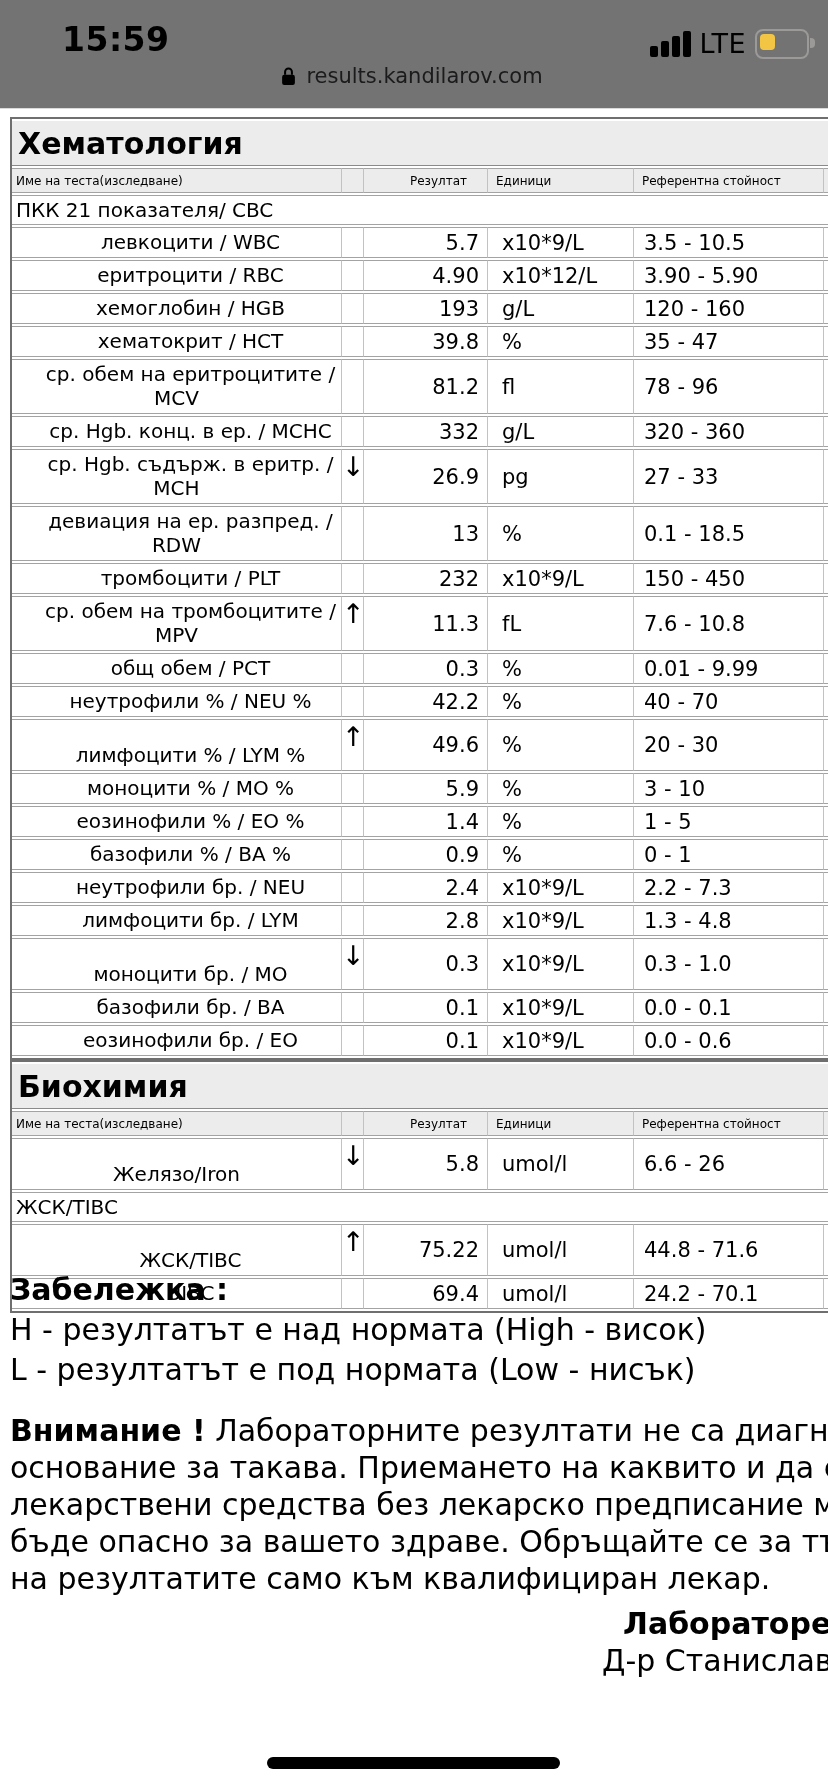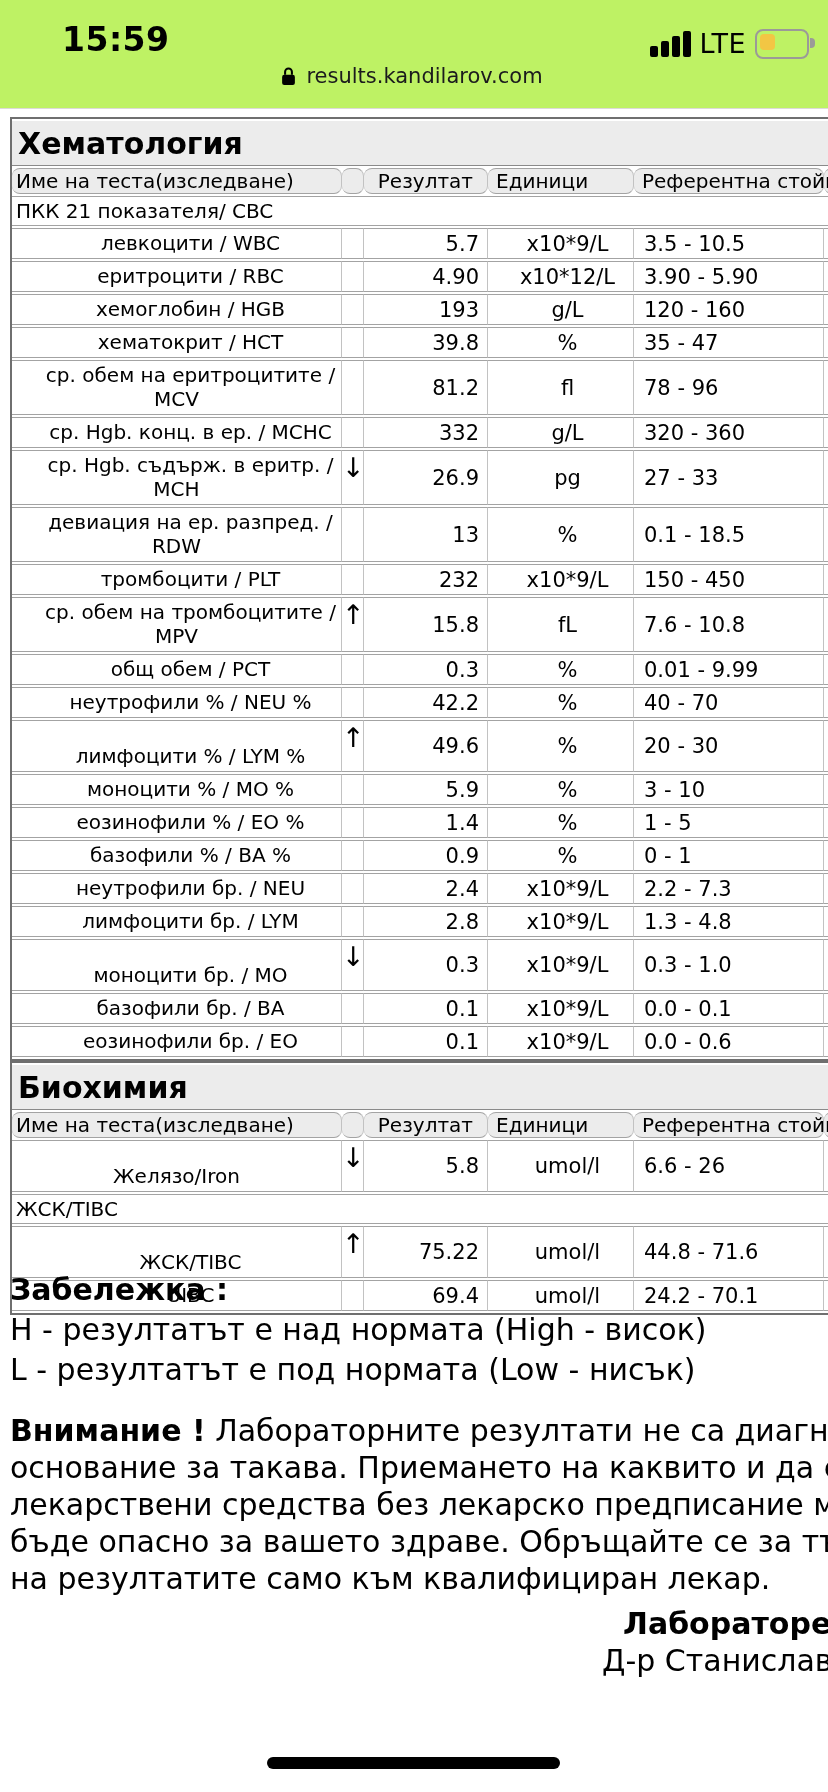--- a/index.html
+++ b/index.html
@@ -2,21 +2,21 @@
 <html><head>
 <meta charset="utf-8">
 <style>
   html,body{margin:0;padding:0;}
   body{
     width:828px;height:1792px;position:relative;overflow:hidden;
     background:#ffffff;font-family:"DejaVu Sans",sans-serif;color:#000;
   }
   
   .chrome{position:absolute;top:0;left:0;width:828px;height:108px;
-    background:#bef264;border-bottom:1px solid #dcdad8;}
+    background:#737373;border-bottom:1px solid #dcdad8;}
   .time{position:absolute;left:62px;top:20px;font-size:33px;font-weight:600;letter-spacing:.5px;}
   .status-right{position:absolute;right:13px;top:28px;display:flex;align-items:center;gap:9px;}
   .sig{display:flex;align-items:flex-end;gap:3px;height:27px;}
   .sig i{display:block;width:8px;background:#000;border-radius:2px;}
   .sig i:nth-child(1){height:11px}.sig i:nth-child(2){height:16px}
   .sig i:nth-child(3){height:21px}.sig i:nth-child(4){height:26px}
   .lte{font-size:27px;font-weight:500;letter-spacing:.5px;}
   .batt{position:relative;width:50px;height:26px;border:2px solid #9b9a98;border-radius:8px;margin-right:6px;}
   .batt .fill{position:absolute;left:3px;top:3px;width:17px;height:16px;border-radius:4px;}
   .batt .nub{position:absolute;right:-8px;top:7px;width:5px;height:10px;background:#9b9a98;border-radius:0 4px 4px 0;}
@@ -26,32 +26,32 @@
   
   .page{position:absolute;top:117px;left:10px;width:1000px;}
   table.lab{table-layout:fixed;width:966px;border-collapse:separate;border-spacing:0 2px;
     border:2px solid #6f6f6f;background:#fff;}
   col.c1{width:330px}col.c2{width:22px}col.c3{width:124px}
   col.c4{width:146px}col.c5{width:190px}col.c6{width:154px}
   th.section{background:#ececec;text-align:left;font-size:30px;font-weight:bold;
     height:40px;padding:2px 6px;border-bottom:1px solid #8a8a8a;}
   td{box-sizing:border-box;border-top:1px solid #a3a3a3;border-bottom:1px solid #a3a3a3;
     border-right:1px solid #c2c2c2;vertical-align:middle;font-size:21px;padding:0;}
-  tr.cols td{background:#ececec;height:25px;font-size:20px;border-radius:8px;}
+  tr.cols td{background:#ececec;height:25px;font-size:12px;}
   tr.item td{height:30px;}
   tr.tall td{height:52px;}
   tr.group-row td{height:28px;padding:2px 4px;font-size:20px;}
   .c-name{padding:2px 4px 3px 4px;vertical-align:bottom;font-size:20px;}
   .l1,.l2{white-space:nowrap;line-height:24px;text-align:center;}
   .l1.ind{padding-left:28px;}
   .c-flag{vertical-align:top;text-align:center;padding-top:3px;font-size:27px;line-height:1;}
   .c-res{text-align:right;padding-right:8px;}
-  .c-unit{padding-left:14px;text-align:center;}
+  .c-unit{padding-left:14px;}
   .c-ref{padding-left:10px;}
-  .hdr-res{text-align:right;padding-right:14px;}
+  .hdr-res{text-align:right;padding-right:20px;}
   .hdr-ref{white-space:nowrap;overflow:visible;padding-left:8px;}
   .hdr-unit{padding-left:8px;}
   .hdr-name{padding-left:4px;}
   
   .notes{position:absolute;left:10px;top:1270px;width:1010px;font-size:30px;line-height:40px;white-space:nowrap;}
   .notes .bold{font-weight:bold;}
   .w-line{line-height:37px;font-size:30px;}
   .spacer22{height:22px}.spacer8{height:8px}
   .sig-role{font-weight:bold;margin-left:613px;line-height:37px;}
   .sig-doc{margin-left:592px;line-height:37px;}
@@ -205,21 +205,21 @@
     <td class="c-unit">x10*9/L</td>
     <td class="c-ref">150 - 450</td>
     <td class="c-extra"></td>
   </tr>
         <tr class="item tall">
     <td class="c-name">
             <div class="l1 ind">ср. обем на тромбоцитите /</div>
             <div class="l2">MPV</div>
           </td>
     <td class="c-flag"><span class="arrow">↑</span></td>
-    <td class="c-res">15.8</td>
+    <td class="c-res">11.3</td>
     <td class="c-unit">fL</td>
     <td class="c-ref">7.6 - 10.8</td>
     <td class="c-extra"></td>
   </tr>
         <tr class="item">
     <td class="c-name">
             <div class="l1 ind">общ обем / PCT</div>
           </td>
     <td class="c-flag"><span class="arrow"></span></td>
     <td class="c-res">0.3</td>

